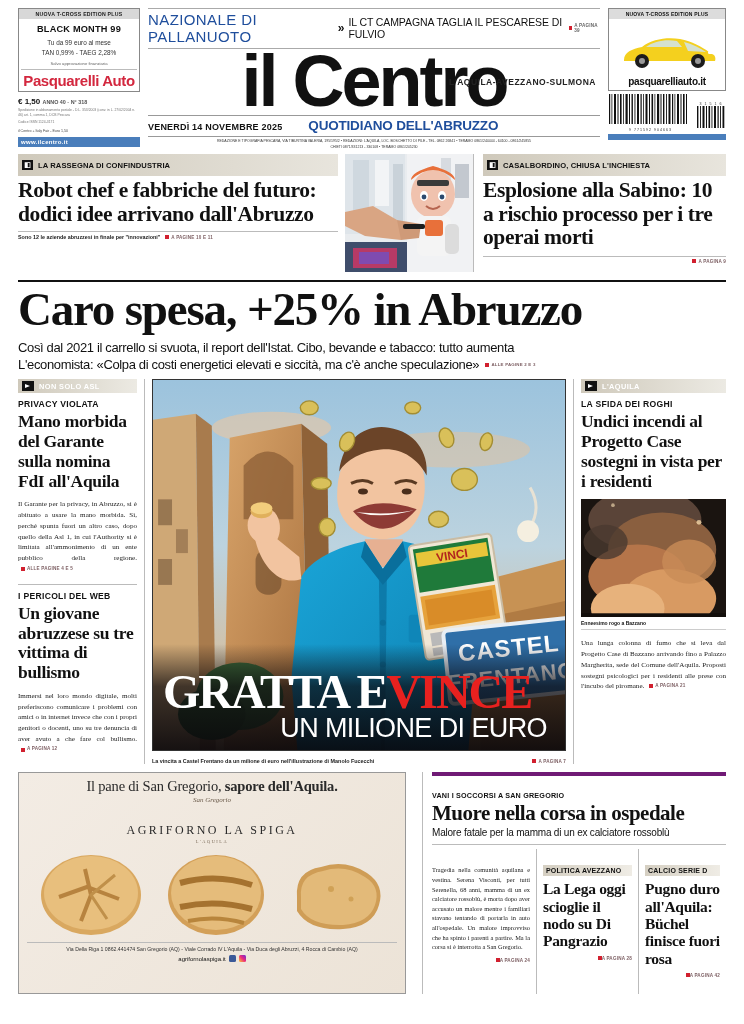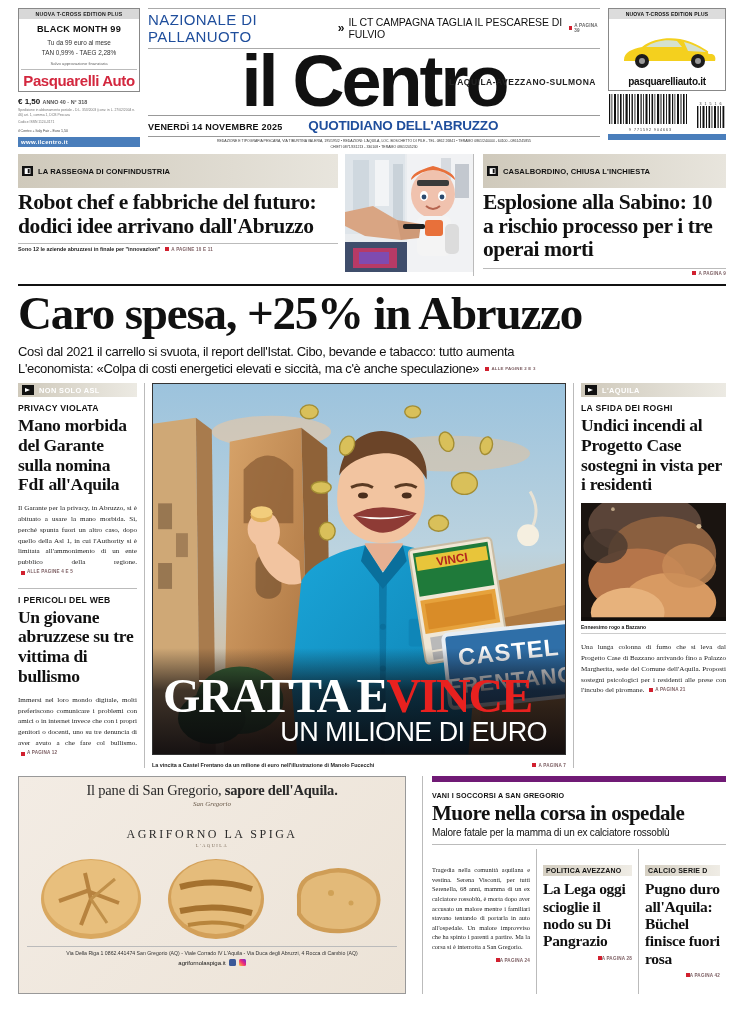--- a/index.html
+++ b/index.html
@@ -91,21 +91,21 @@
   .bc-num { font-family:"Liberation Sans",sans-serif; font-size:3.6px; letter-spacing:1px; text-align:center; color:#333;}
   .blue-strip { background:#4a7ebb; height:6px; margin-top:2px; }
 
   
   .banner-row { display:flex; gap:0; padding: 2px 18px 0 18px; }
   .banner-left { width: 455px; flex:none; display:flex; gap:7px; }
   .banner-right { flex:1; padding-left:9px; border-left:1px solid #bbb; }
   .kicker-bar {
     display:flex; align-items:center; gap:5px;
     background: linear-gradient(to right,#cfc9bb,#e8e5dd);
-    padding:12px 4px; margin-bottom:3px;
+    padding:6px 4px; margin-bottom:3px;
   }
   .kicker-icon {
     width:11px; height:10px; background:#111; color:#fff;
     font-size:7px; line-height:10px; text-align:center;
     font-family:"Liberation Sans",sans-serif; font-weight:700;
   }
   .kicker-txt { font-family:"Liberation Sans",sans-serif; font-size:7.6px; font-weight:700; letter-spacing:.1px; color:#111; }
   .banner-head {
     font-family:"Liberation Serif",serif; font-weight:700;
     font-size:21.5px; line-height:1.1; letter-spacing:-.4px;
@@ -217,21 +217,21 @@
   .bread-addr {
     border-top:1px solid #bbb; margin-top:4px; padding-top:3px;
     font-family:"Liberation Sans",sans-serif; font-size:5.2px; text-align:center; color:#333;
   }
   .bread-web { text-align:center; font-family:"Liberation Sans",sans-serif; font-size:6px; margin-top:3px; display:flex; justify-content:center; align-items:center; gap:3px;}
   .soc { width:7px; height:7px; border-radius:1.5px; display:inline-block; }
   .soc.fb { background:#3b5998; }
   .soc.ig { background: linear-gradient(45deg,#f9ce34,#ee2a7b,#6228d7); }
 
   .bottom-right { flex:1; padding-left:9px; border-left:1px solid #bbb; }
-  .br-kick { font-family:"Liberation Sans",sans-serif; font-size:7.2px; font-weight:700; letter-spacing:.2px; border-top:6px solid #701a75; padding-top:9px;}
+  .br-kick { font-family:"Liberation Sans",sans-serif; font-size:7.2px; font-weight:700; letter-spacing:.2px; border-top:4px solid #701a75; padding-top:15px;}
   .br-head { font-family:"Liberation Serif",serif; font-weight:700; font-size:21px; line-height:1.05; letter-spacing:-.5px; margin-top:2px;}
   .br-deck { font-family:"Liberation Sans",sans-serif; font-size:10px; letter-spacing:-.2px; margin-top:3px; color:#111;}
   .br-cols { display:flex; margin-top:6px; gap:0; border-top:1px solid #bbb; padding-top:4px; }
   .brc { padding:16px 6px; }
   .brc:first-child { padding-left:0; }
   .brc + .brc { border-left:1px solid #bbb; }
   .brc-w1 { width:104px; flex:none; }
   .brc-w2 { width:102px; flex:none; }
   .brc-w3 { flex:1; }
   .brc-body { font-family:"Liberation Serif",serif; font-size:6.4px; line-height:1.5; text-align:justify; color:#222;}

